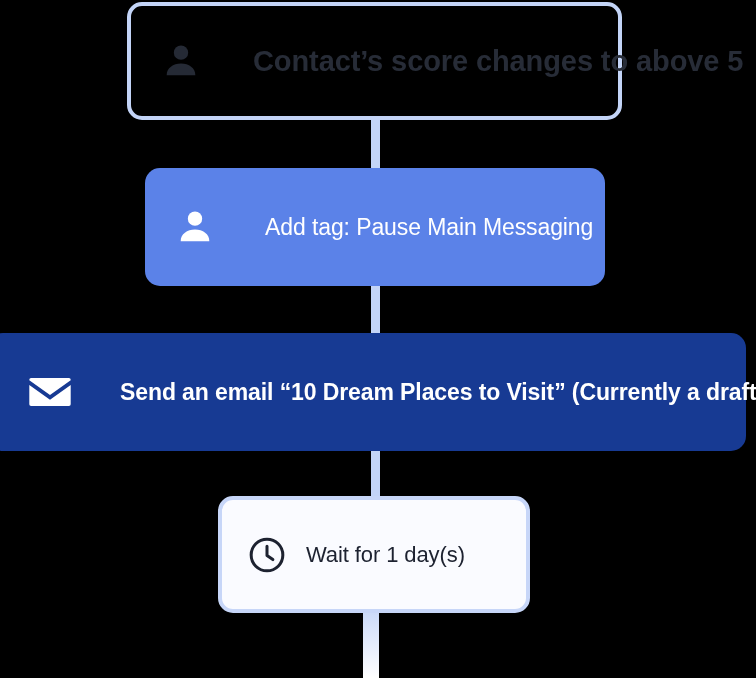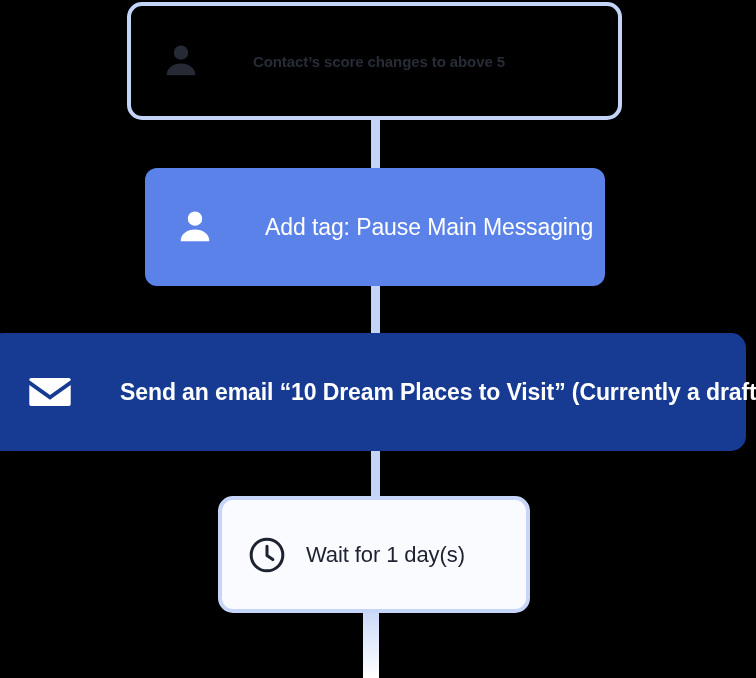--- a/index.html
+++ b/index.html
@@ -56,31 +56,30 @@
     left: 127px; top: 2px;
     width: 495px; height: 118px;
     background: #000000;
     border: 4px solid #c3d4f7;
     padding-left: 30px;
   }
   #node-trigger .icon { width: 40px; }
   #node-trigger .label {
     margin-left: 52px;
     color: #272c37;
-    font-size: 15px;
+    font-size: 29px;
     font-weight: 600;
   }
 
   
   #node-addtag {
     left: 145px; top: 168px;
     width: 460px; height: 118px;
     background: #5b82e8;
     padding-left: 30px;
-    border-radius: 12px;
   }
   #node-addtag .icon { width: 40px; }
   #node-addtag .label {
     margin-left: 50px;
     color: #ffffff;
     font-size: 23px;
     font-weight: 500;
   }
 
   

